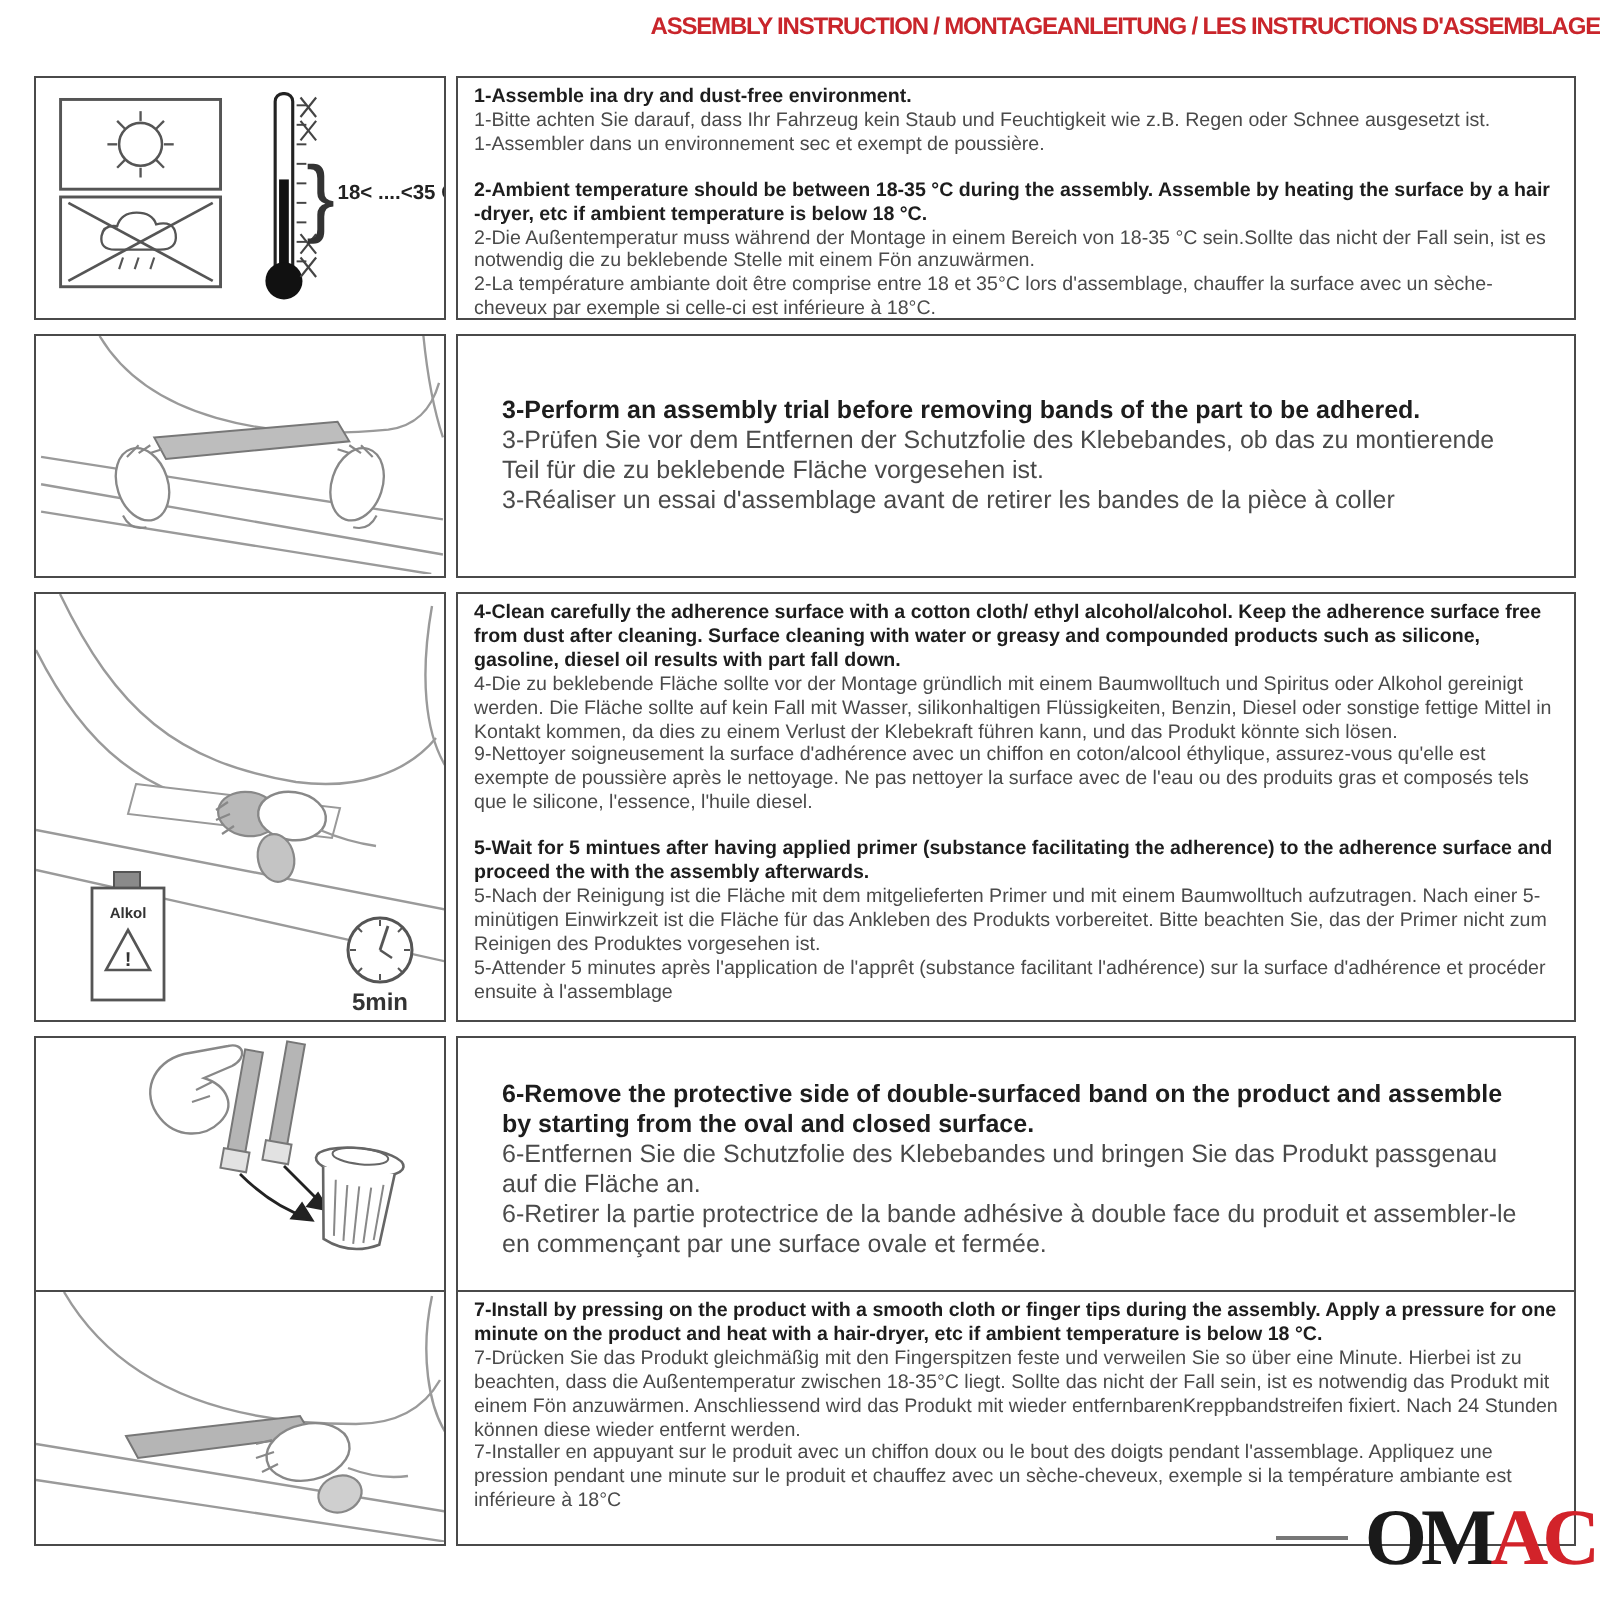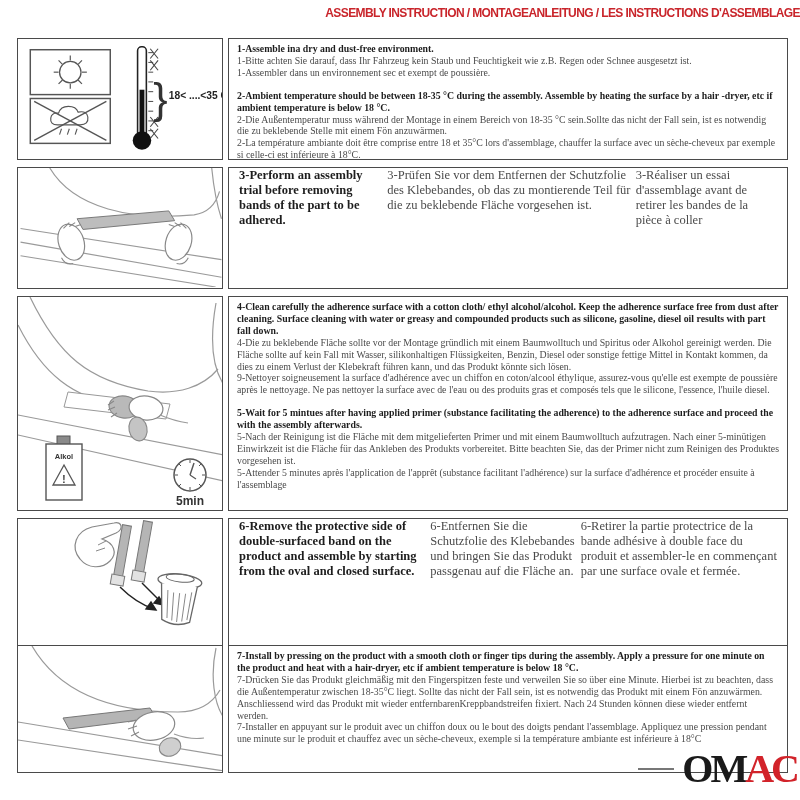--- a/index.html
+++ b/index.html
@@ -14,24 +14,24 @@
     white-space:nowrap;
   }
   .row{position:absolute;left:0;width:800px;}
   .r1{top:38px;height:122px;}
   .r2{top:167px;height:122px;}
   .r3{top:296px;height:215px;}
   .r4{top:518px;height:134px;}
   .r5{top:645px;height:128px;}
   .cell{position:absolute;top:0;height:100%;background:#fff;border:1.6px solid #4a4a4a;overflow:hidden;}
   .cell-l{left:17px;width:206px;}
-  .cell-r{left:228px;width:560px;padding:4px 8px;font-family:Liberation Serif, serif;}
+  .cell-r{left:228px;width:560px;padding:4px 8px;}
   .small p{margin:0;font-size:9.8px;line-height:11.9px;color:#4a4a4a;}
   .small p.b{font-weight:bold;color:#1d1d1d;}
-  .big{display:flex;justify-content:center;padding:0 10px;}
+  .big{display:flex;flex-direction:column;justify-content:center;padding:0 22px;}
   .big p{margin:0;font-size:12.5px;line-height:15px;color:#4a4a4a;max-width:508px;}
   .big p.b{font-weight:bold;color:#1d1d1d;}
   .gap{margin-top:11px !important;}
   svg{display:block;}
   svg text{font-family:"Liberation Sans",sans-serif;}
   .logo{
     position:absolute;top:746px;right:3px;display:flex;align-items:center;height:46px;
   }
   .logo-line{width:36px;height:2px;background:#777;margin-right:8px;}
   .logo-text{

